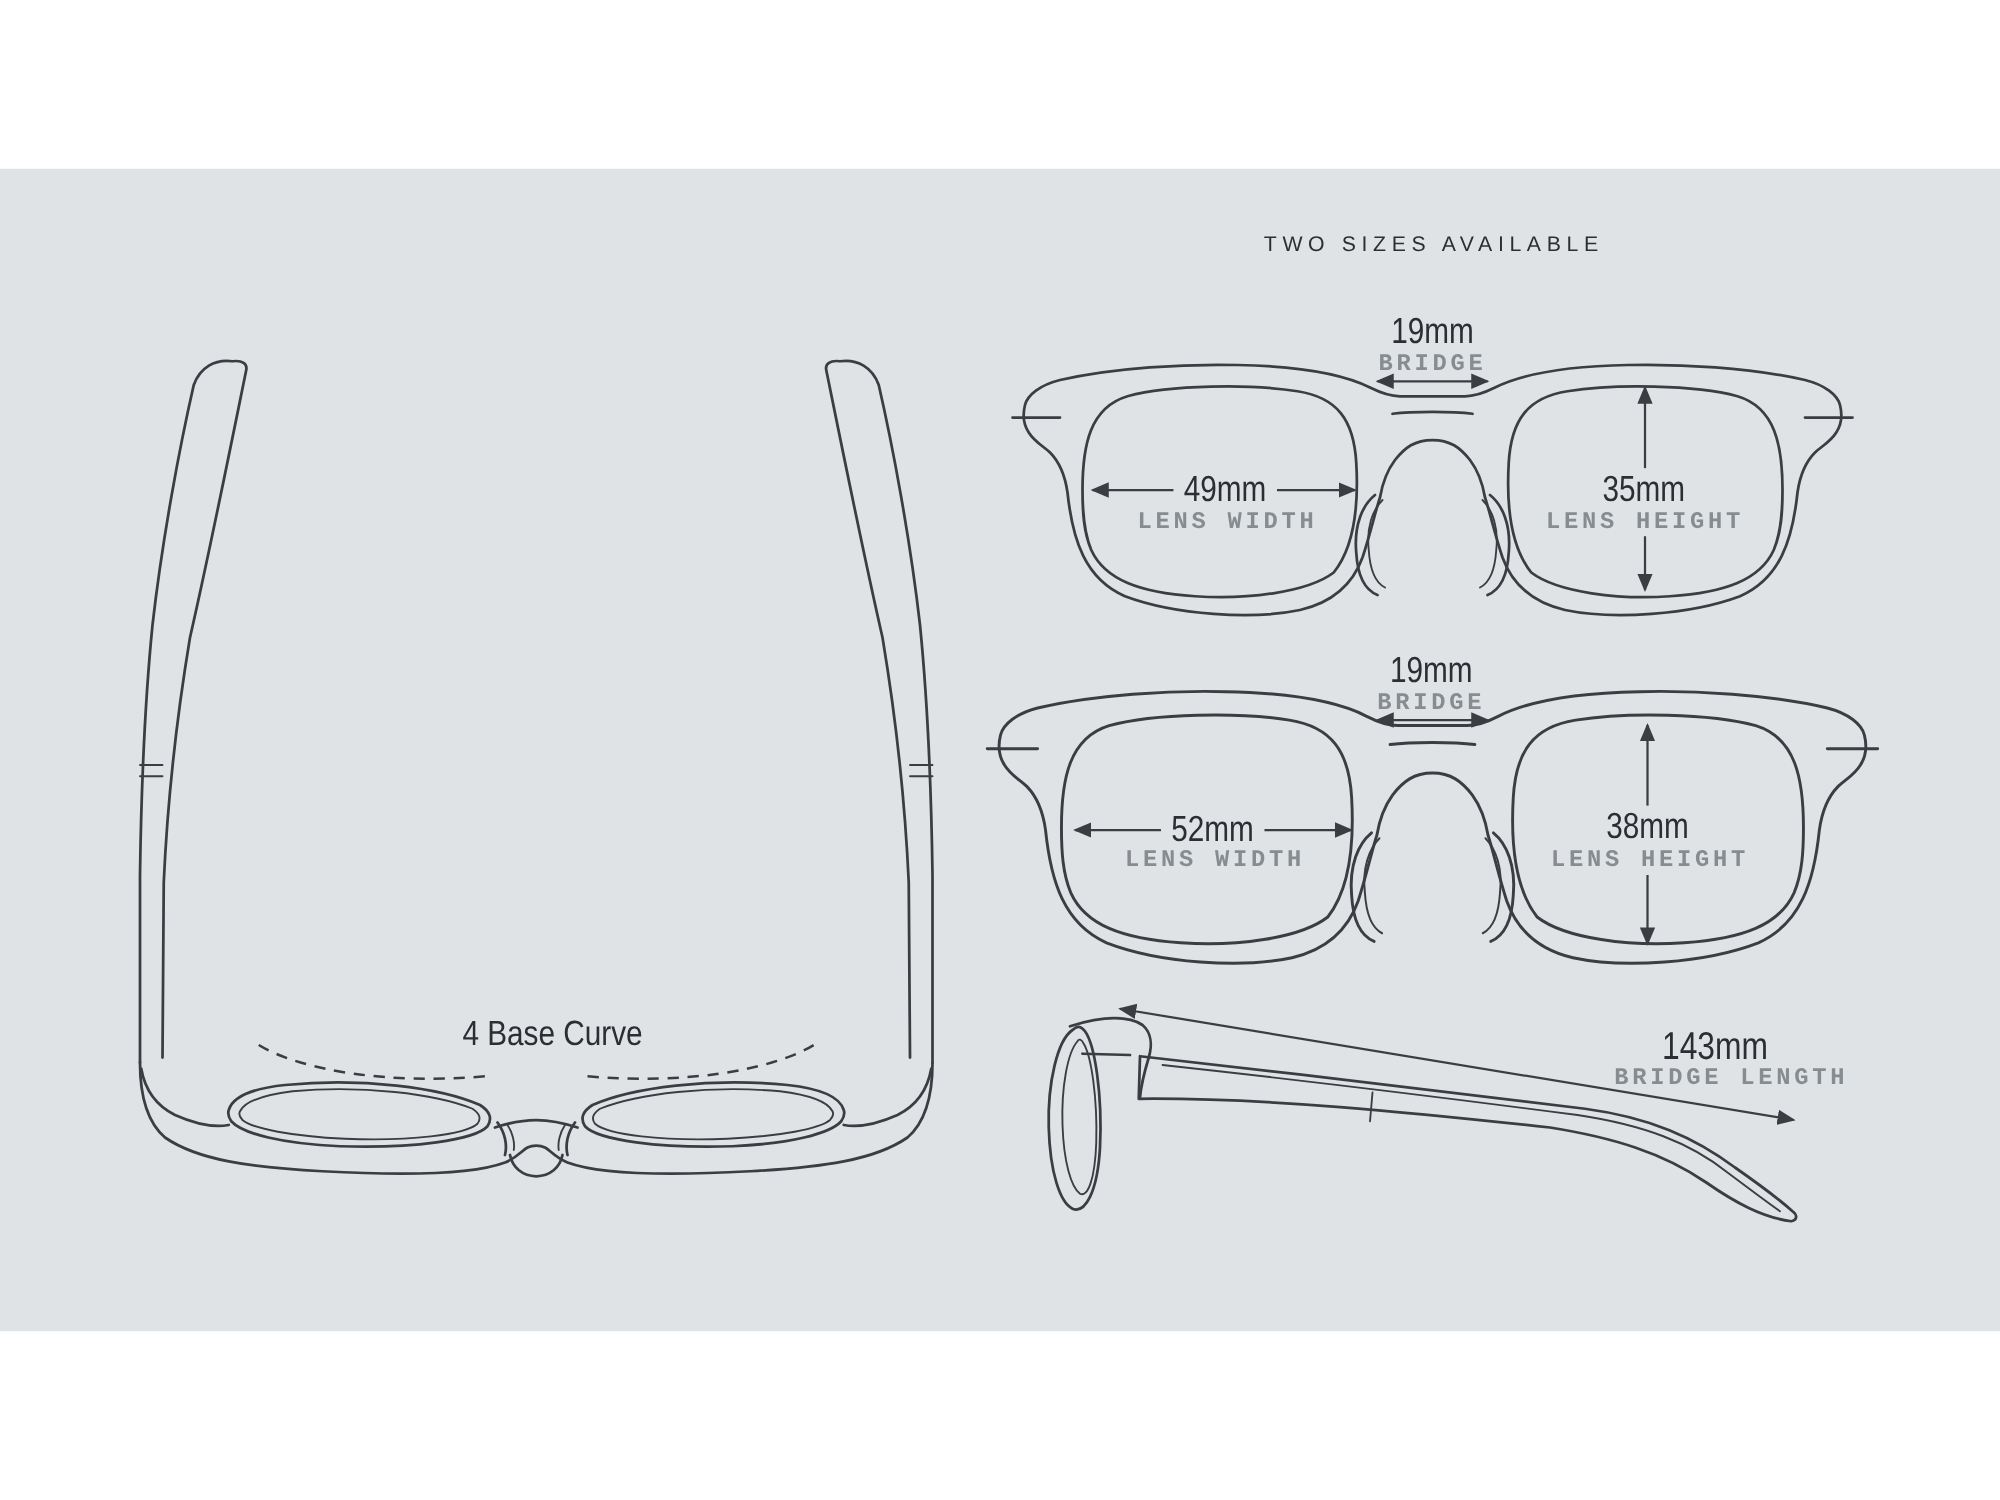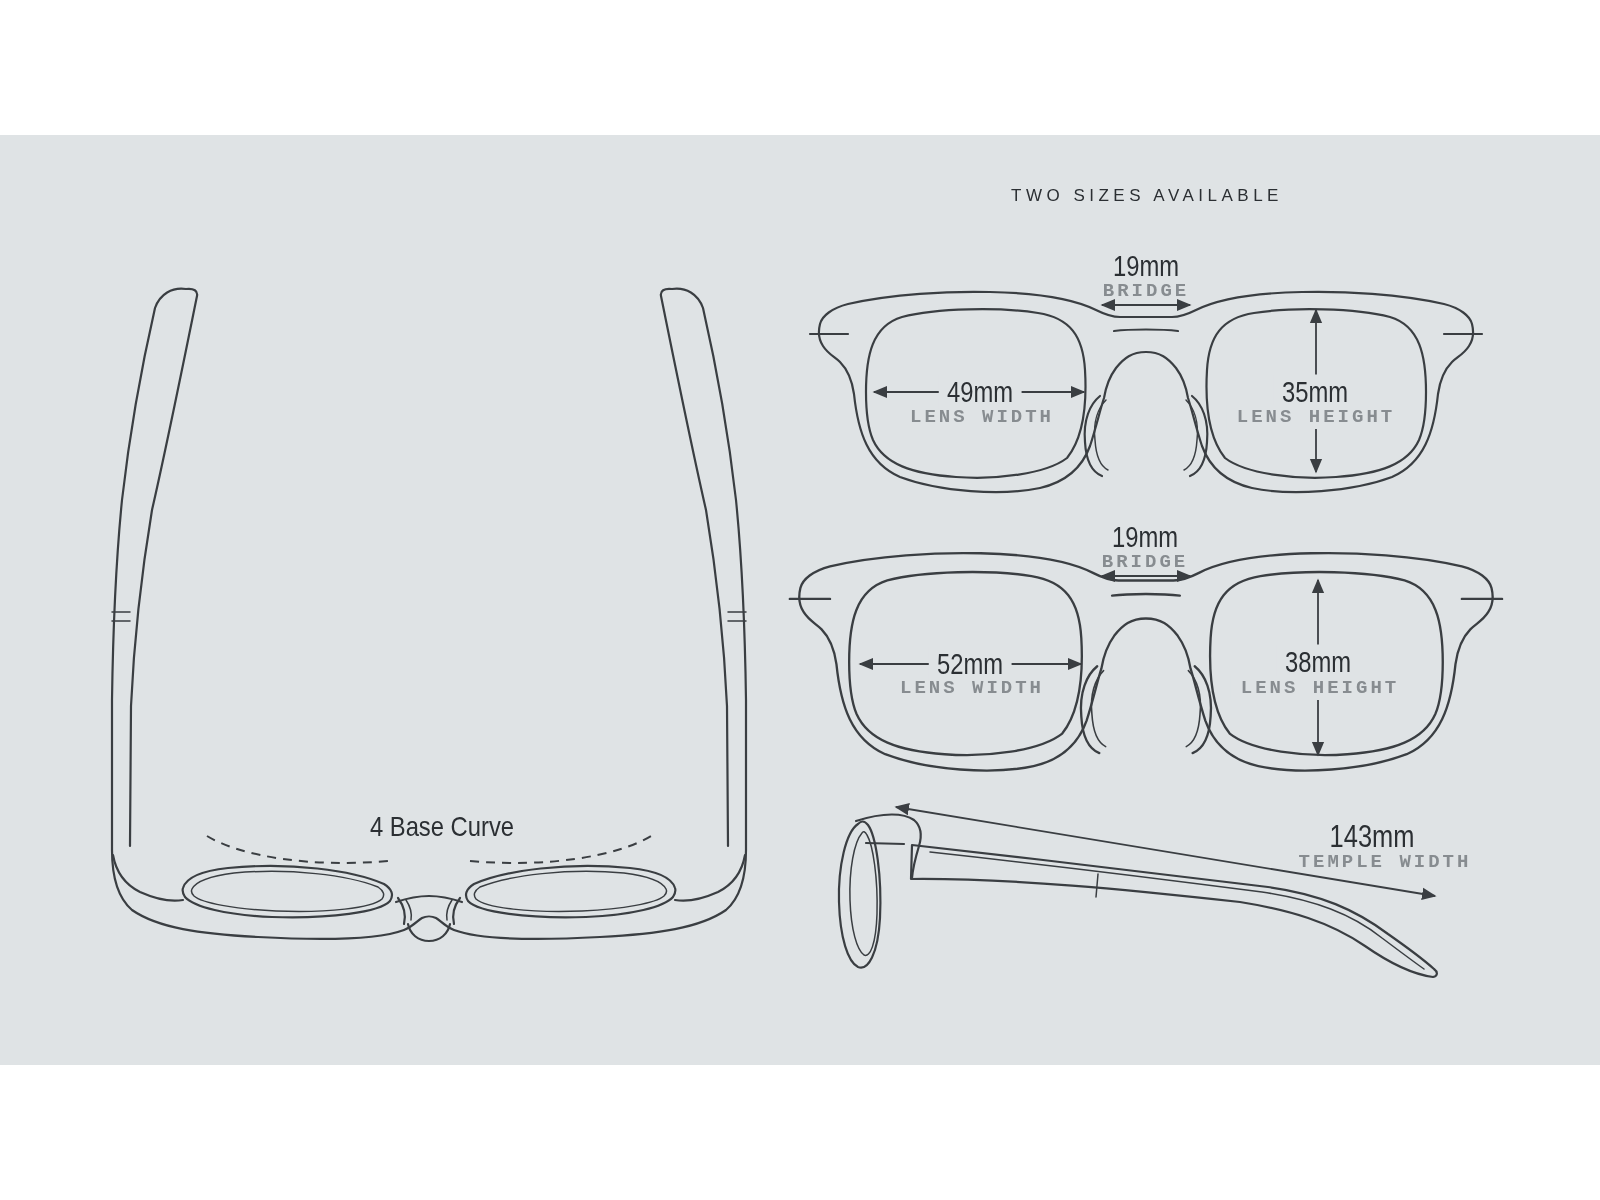--- a/index.html
+++ b/index.html
@@ -160,16 +160,16 @@
   <div class="lbl mono mask" style="left:1316px;top:417px;">LENS HEIGHT</div>
 
   <div class="lbl num" style="left:1145px;top:537px;">19mm</div>
   <div class="lbl mono" style="left:1145px;top:562px;">BRIDGE</div>
   <div class="lbl num mask" style="left:970px;top:664px;">52mm</div>
   <div class="lbl mono" style="left:972px;top:688px;">LENS WIDTH</div>
   <div class="lbl num mask" style="left:1318px;top:662px;">38mm</div>
   <div class="lbl mono mask" style="left:1320px;top:688px;">LENS HEIGHT</div>
 
   <div class="lbl num big" style="left:1372px;top:837px;">143mm</div>
-  <div class="lbl mono" style="left:1385px;top:862px;">TEMPLE WIDTH</div>
+  <div class="lbl mono" style="left:1385px;top:862px;">BRIDGE LENGTH</div>
 
   <div class="lbl basecurve" style="left:442px;top:827px;">4 Base Curve</div>
 </div>
 
 </body></html>

